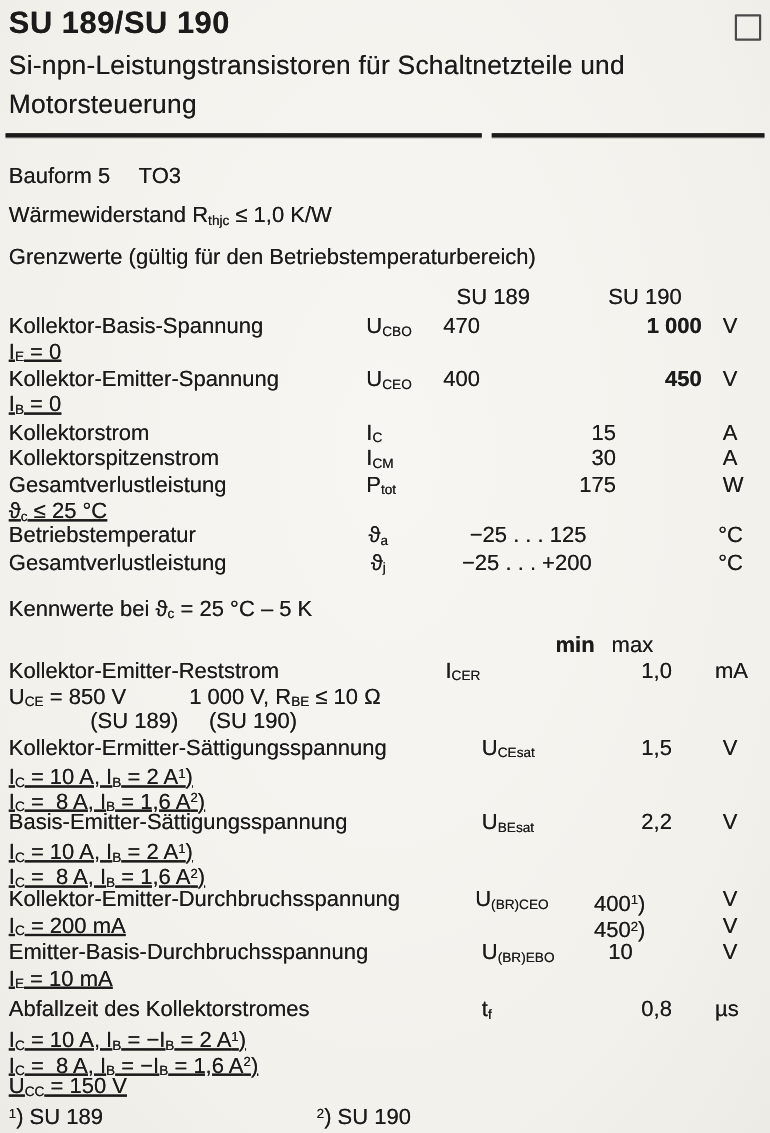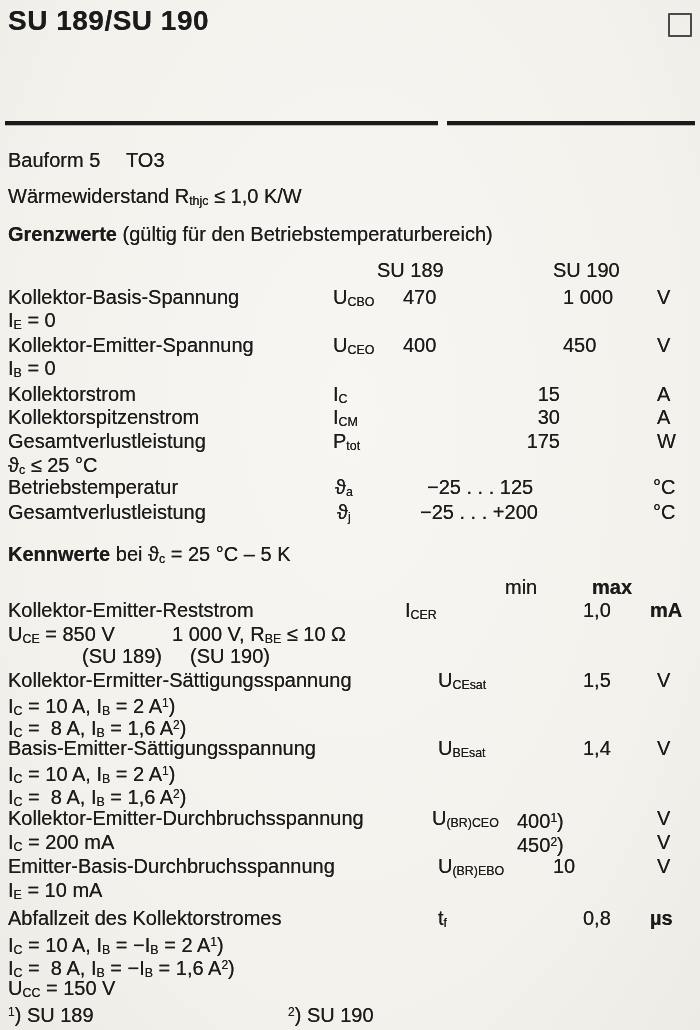--- a/index.html
+++ b/index.html
@@ -8,73 +8,74 @@
     background:#f5f4f0;
     background-image: radial-gradient(ellipse at 50% 40%, #f7f6f2 0%, #f2f1ec 70%, #ecebe6 100%);
     font-family:"Liberation Sans","DejaVu Sans",sans-serif;
     color:#1b1b1b; overflow:hidden;
     text-shadow: 0 0 0.6px rgba(20,20,20,0.85);
   }
   .line { position:absolute; left:0; width:700px; font-size:20px; line-height:24px; white-space:nowrap; }
   .line > span { position:absolute; top:0; white-space:nowrap; }
   .line.flow { left:8px; }
   .line.flow > span { position:static; white-space:nowrap; }
-  .b { font-weight:bold; }
-  .pre { white-space:pre !important; }
+  .b { font-weight:normal; }
+  .pre { white-space:pre !important;text-decoration:underline; }
   sub { font-size:0.62em; vertical-align:-0.18em; letter-spacing:0; }
   sup { font-size:0.6em; vertical-align:0.5em; }
   .title { position:absolute; left:8px; font-size:28px; font-weight:bold; letter-spacing:0.5px; line-height:30px; white-space:nowrap; }
   .subtitle { position:absolute; left:8px; width:692px; font-size:24px; line-height:36px; letter-spacing:0.2px; }
   .corner-box { position:absolute; left:668px; top:13px; width:20px; height:20px; border:2.5px solid #4a4a4a; border-radius:1px; background:transparent; }
   .rule { position:absolute; top:121px; height:4px; background:#1a1a1a; box-shadow:0 1px 0 rgba(0,0,0,0.25); }
   .rule-l { left:5px; width:433px; }
   .rule-r { left:447px; width:248px; }
   
   .lbl   { left:8px; }
   .gsym  { left:333px; }
   .g189  { left:403px; }
-  .g190  { left:563px; width:75px; text-align:left; }
+  .g190  { left:563px; width:75px; text-align:right;font-weight:bold; }
   .gshared { left:480px; width:80px; text-align:right; }
   .unit  { left:657px; }
-  .unitw { left:650px;font-weight:bold; }
+  .unitw { left:650px; }
   .ksym  { left:438px; }
   .ksymicer { left:405px; }
-  .kmin1 { left:517px; }
+  .kmin1 { left:540px; }
   .kmin2 { left:553px; }
   .kmax  { left:583px; width:50px; text-align:left; }
-  .colmin { left:505px; }
-  .colmax { left:592px;font-weight:bold; }
+  .colmin { left:505px;font-weight:bold; }
+  .colmax { left:556px; }
   .cond2a { left:82px;text-align:center; }
   .cond2b { left:190px; }
   .cond1b { left:172px; }
   .fn2pos { left:288px; }
 </style>
 </head>
 <body>
 
 <div class="page">
 
   <div class="title" style="top:6px">SU 189/SU 190</div>
   <div class="corner-box"></div>
+  <div class="subtitle" style="top:42px">Si-npn-Leistungstransistoren für Schaltnetzteile und Motorsteuerung</div>
   <div class="rule rule-l"></div>
   <div class="rule rule-r"></div>
 
   <div class="line" style="top:148px">
     <span class="lbl">Bauform 5</span>
     <span style="left:126px">TO3</span>
   </div>
   <div class="line" style="top:184px">
     <span class="lbl">Wärmewiderstand R<sub>thjc</sub> ≤ 1,0 K/W</span>
   </div>
   <div class="line flow" style="top:222px">
     <span class="b">Grenzwerte</span><span> (gültig für den Betriebstemperaturbereich)</span>
   </div>
 
   <div class="line" style="top:258px">
-    <span style="left:377px">SU 189</span>
+    <span style="left:415px">SU 189</span>
     <span style="left:553px">SU 190</span>
   </div>
 
   <div class="line" style="top:285px">
     <span class="lbl">Kollektor-Basis-Spannung</span>
     <span class="gsym">U<sub>CBO</sub></span>
     <span class="g189">470</span>
     <span class="g190">1 000</span>
     <span class="unit">V</span>
   </div>
@@ -159,21 +160,21 @@
   <div class="line" style="top:691px">
     <span class="lbl pre">I<sub>C</sub> = 10 A, I<sub>B</sub> = 2 A<sup>1</sup>)</span>
   </div>
   <div class="line" style="top:713px">
     <span class="lbl pre">I<sub>C</sub> =  8 A, I<sub>B</sub> = 1,6 A<sup>2</sup>)</span>
   </div>
 
   <div class="line" style="top:736px">
     <span class="lbl">Basis-Emitter-Sättigungsspannung</span>
     <span class="ksym">U<sub>BEsat</sub></span>
-    <span class="kmax">1,4</span>
+    <span class="kmax">2,2</span>
     <span class="unit">V</span>
   </div>
   <div class="line" style="top:759px">
     <span class="lbl pre">I<sub>C</sub> = 10 A, I<sub>B</sub> = 2 A<sup>1</sup>)</span>
   </div>
   <div class="line" style="top:782px">
     <span class="lbl pre">I<sub>C</sub> =  8 A, I<sub>B</sub> = 1,6 A<sup>2</sup>)</span>
   </div>
 
   <div class="line" style="top:806px">

